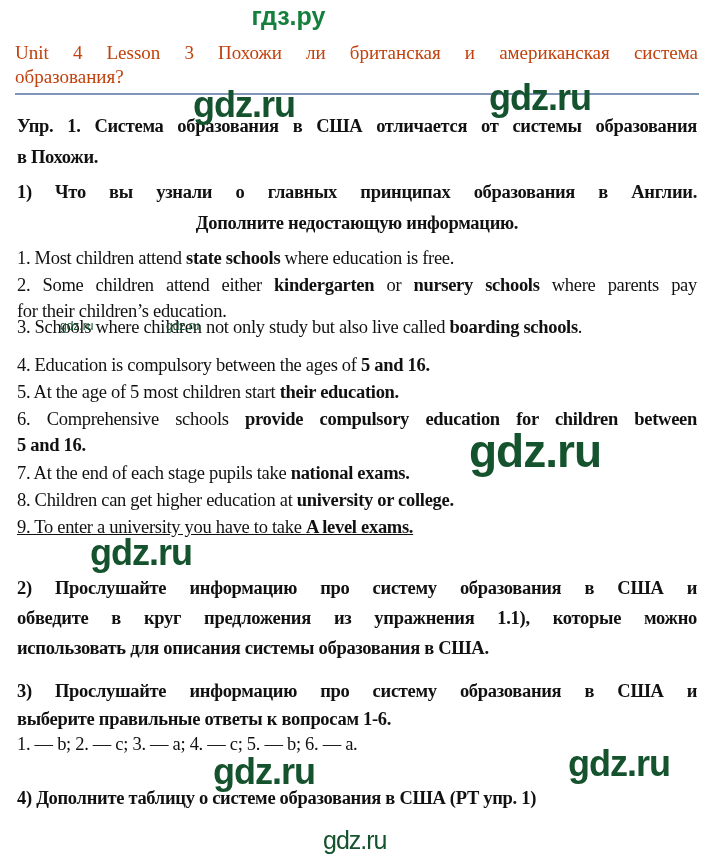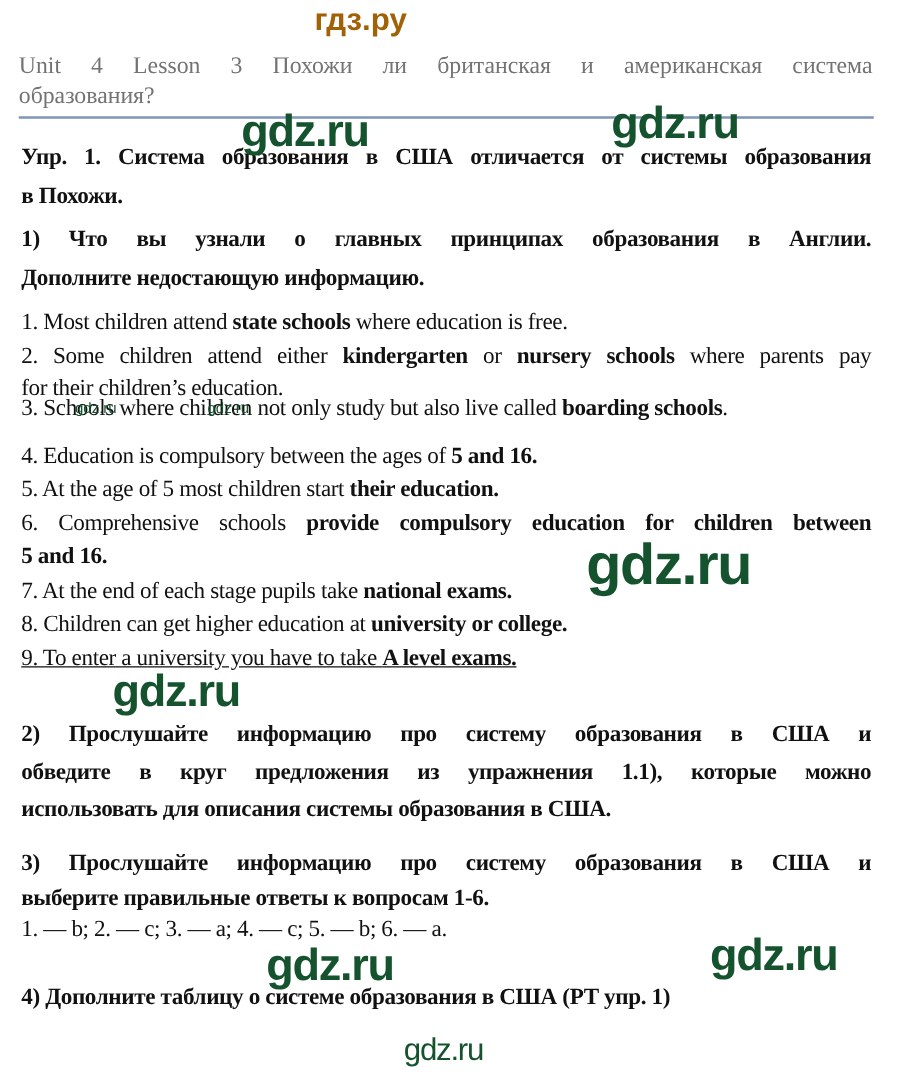--- a/index.html
+++ b/index.html
@@ -2,25 +2,25 @@
 <html><head>
 <meta charset="utf-8">
 <style>
   html, body { margin: 0; padding: 0; }
   body {
     width: 720px; height: 863px; background: #ffffff; position: relative; overflow: hidden;
     font-family: "Liberation Serif", serif; color: #111;
   }
   .site-title {
     position: absolute; top: 2px; left: 0; width: 577px; text-align: center;
-    font-family: "Liberation Sans", sans-serif; font-weight: bold; font-size: 25px; color: #a16207;
+    font-family: "Liberation Sans", sans-serif; font-weight: bold; font-size: 25px; color: #15803d;
   }
   .unit-heading {
     position: absolute; top: 41px; left: 15px; width: 683px;
-    font-size: 19px; line-height: 24px; color: #737373; text-align: justify; text-align-last: left;
+    font-size: 19px; line-height: 24px; color: #c2410c; text-align: justify; text-align-last: left;
   }
   .unit-heading .line1 { display: block; text-align: justify; text-align-last: justify; }
   .rule { position: absolute; top: 93px; left: 15px; width: 684px; height: 2px; background: #7f96b8; }
   .wm { position: absolute; font-family: "Liberation Sans", sans-serif; font-weight: bold; color: #14532d; letter-spacing: -1px; }
   .wm.big { font-size: 36px; }
   .wm.huge { font-size: 46px; }
   .wm.small { font-size: 12px; font-weight: normal; letter-spacing: 0; }
   .wm.mid { font-size: 25px; font-weight: normal; }
   .p { position: absolute; left: 17px; width: 680px; font-size: 18.5px; line-height: 27px; }
   .bold { font-weight: bold; }
@@ -41,21 +41,21 @@
 </div>
 <div class="rule"></div>
 
 <div class="p bold narrow just" style="top:113px;">
   <div class="just-last">Упр. 1. Система образования в США отличается от системы образования</div>
   <div style="margin-top:4px;">в Похожи.</div>
 </div>
 
 <div class="p bold narrow" style="top:179px;">
   <div class="just-last">1) Что вы узнали о главных принципах образования в Англии.</div>
-  <div style="margin-top:4px;">Дополните недостающую информацию.</div>
+  <div style="margin-top:4px;text-align:center;">Дополните недостающую информацию.</div>
 </div>
 
 <div class="item" style="top:245px;">
   <span>1. Most children attend </span><b>state schools</b><span> where education is free.</span>
 </div>
 <div class="item" style="top:272px;">
   <div class="just-last"><span>2. Some children attend either </span><b>kindergarten</b><span> or </span><b>nursery schools</b><span> where parents pay</span></div>
   <div>for their children’s education.</div>
 </div>
 <div class="item" style="top:314px;">

